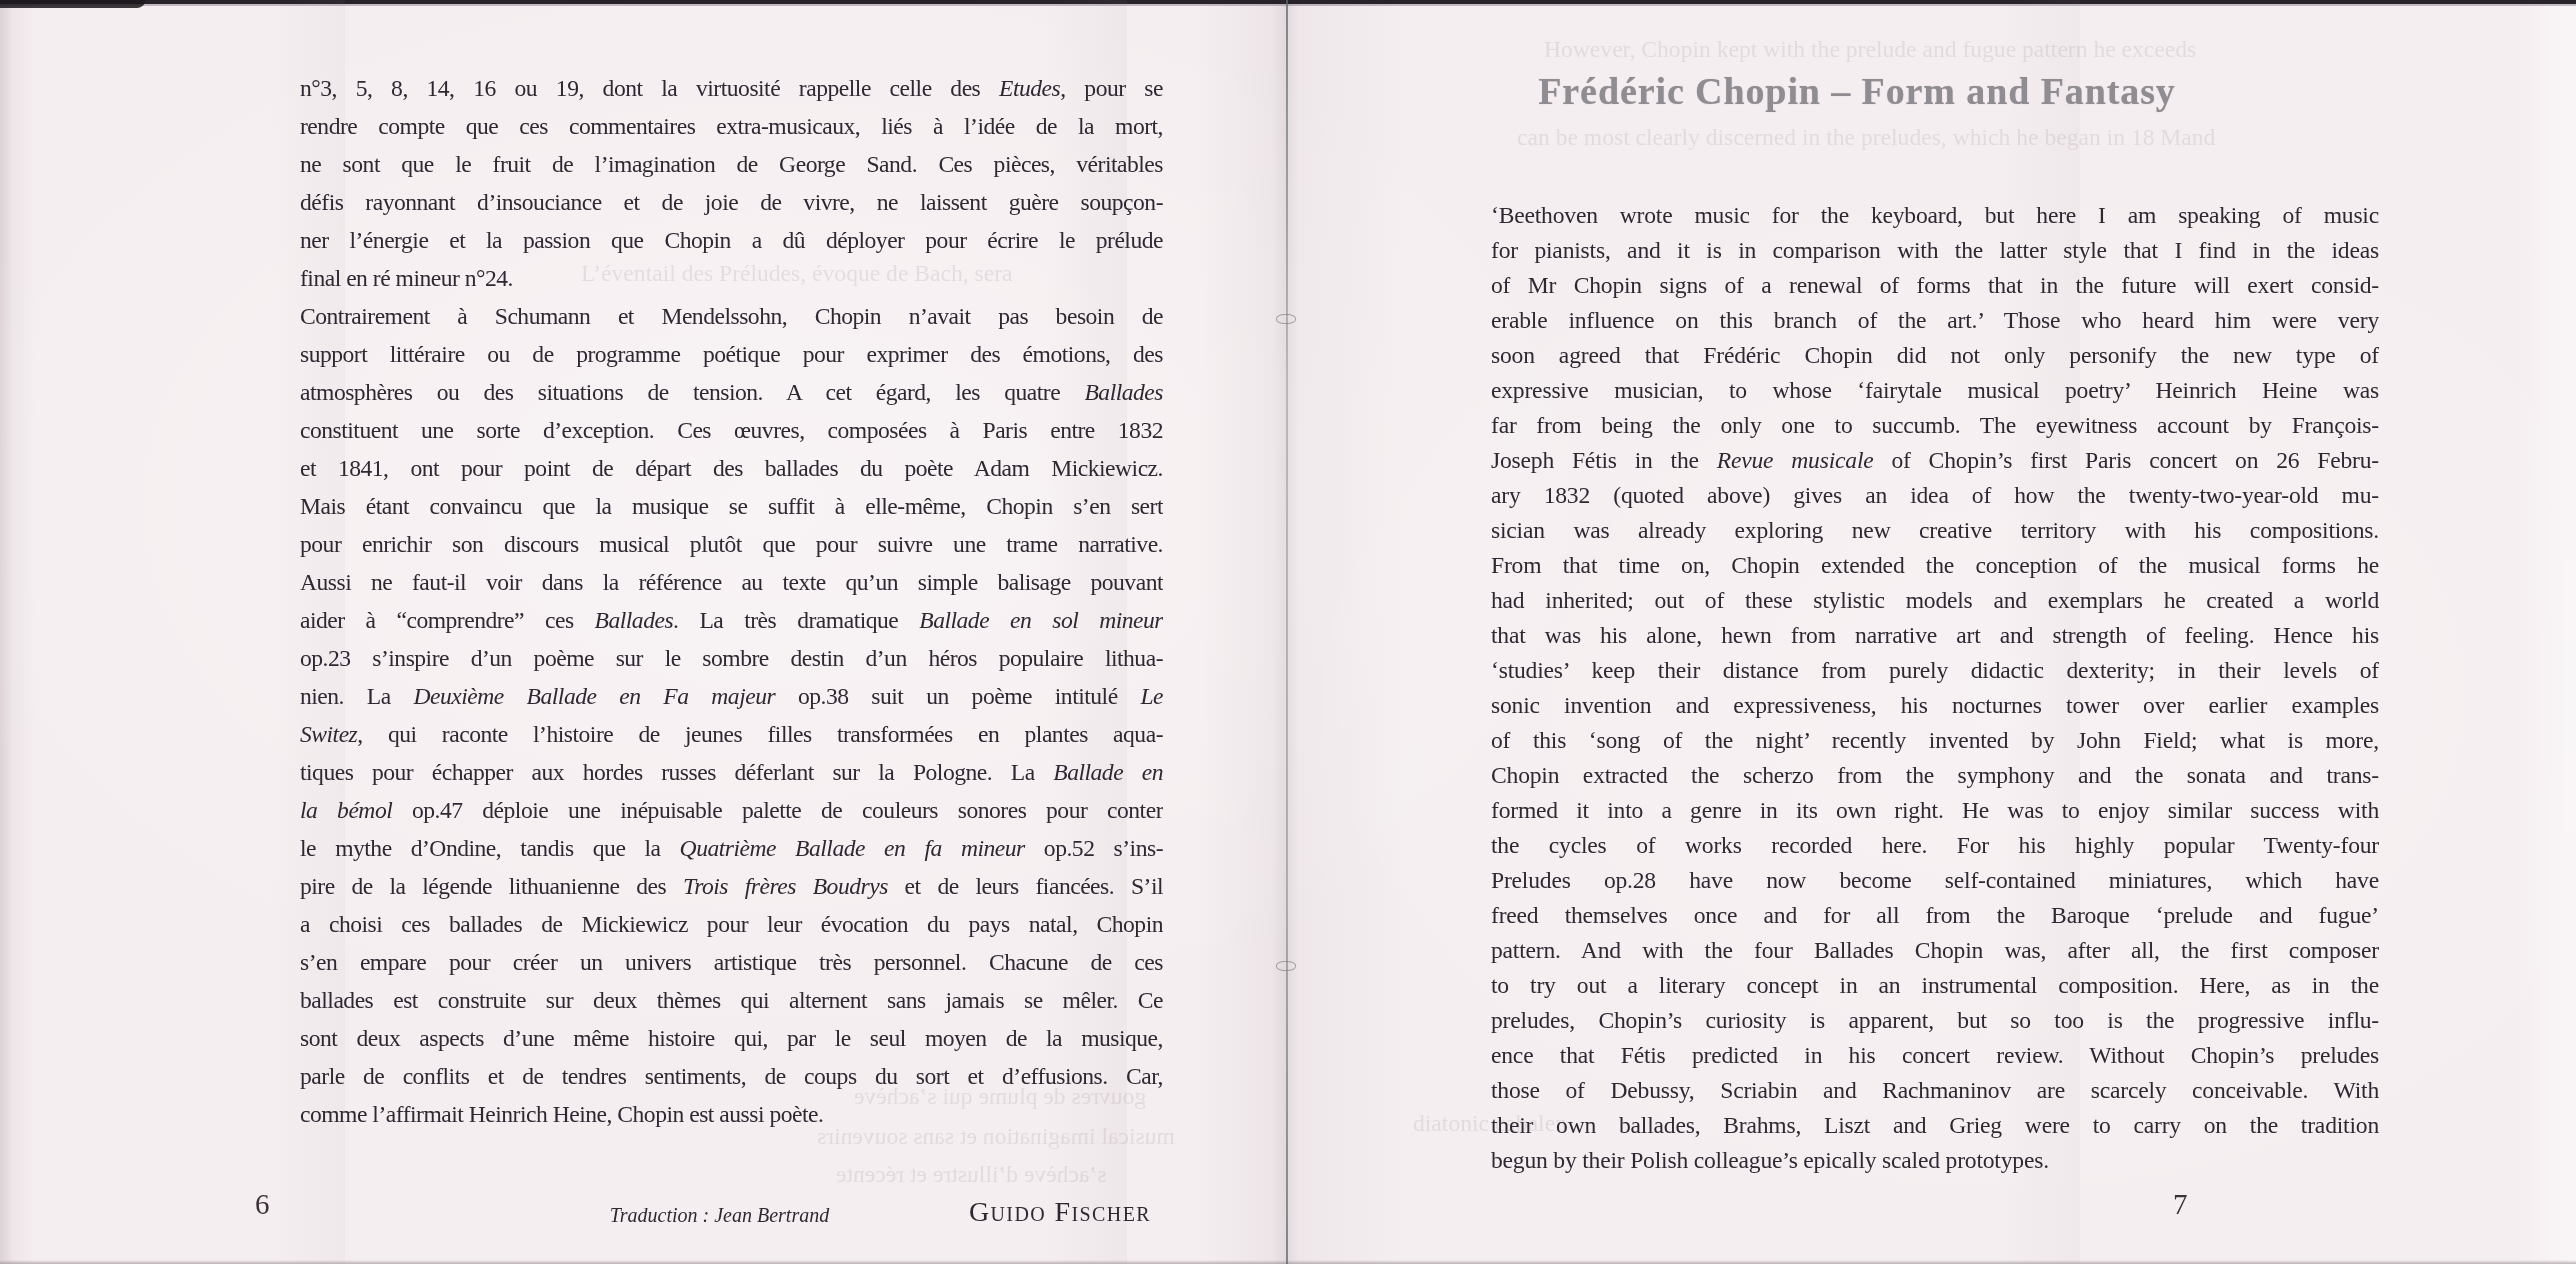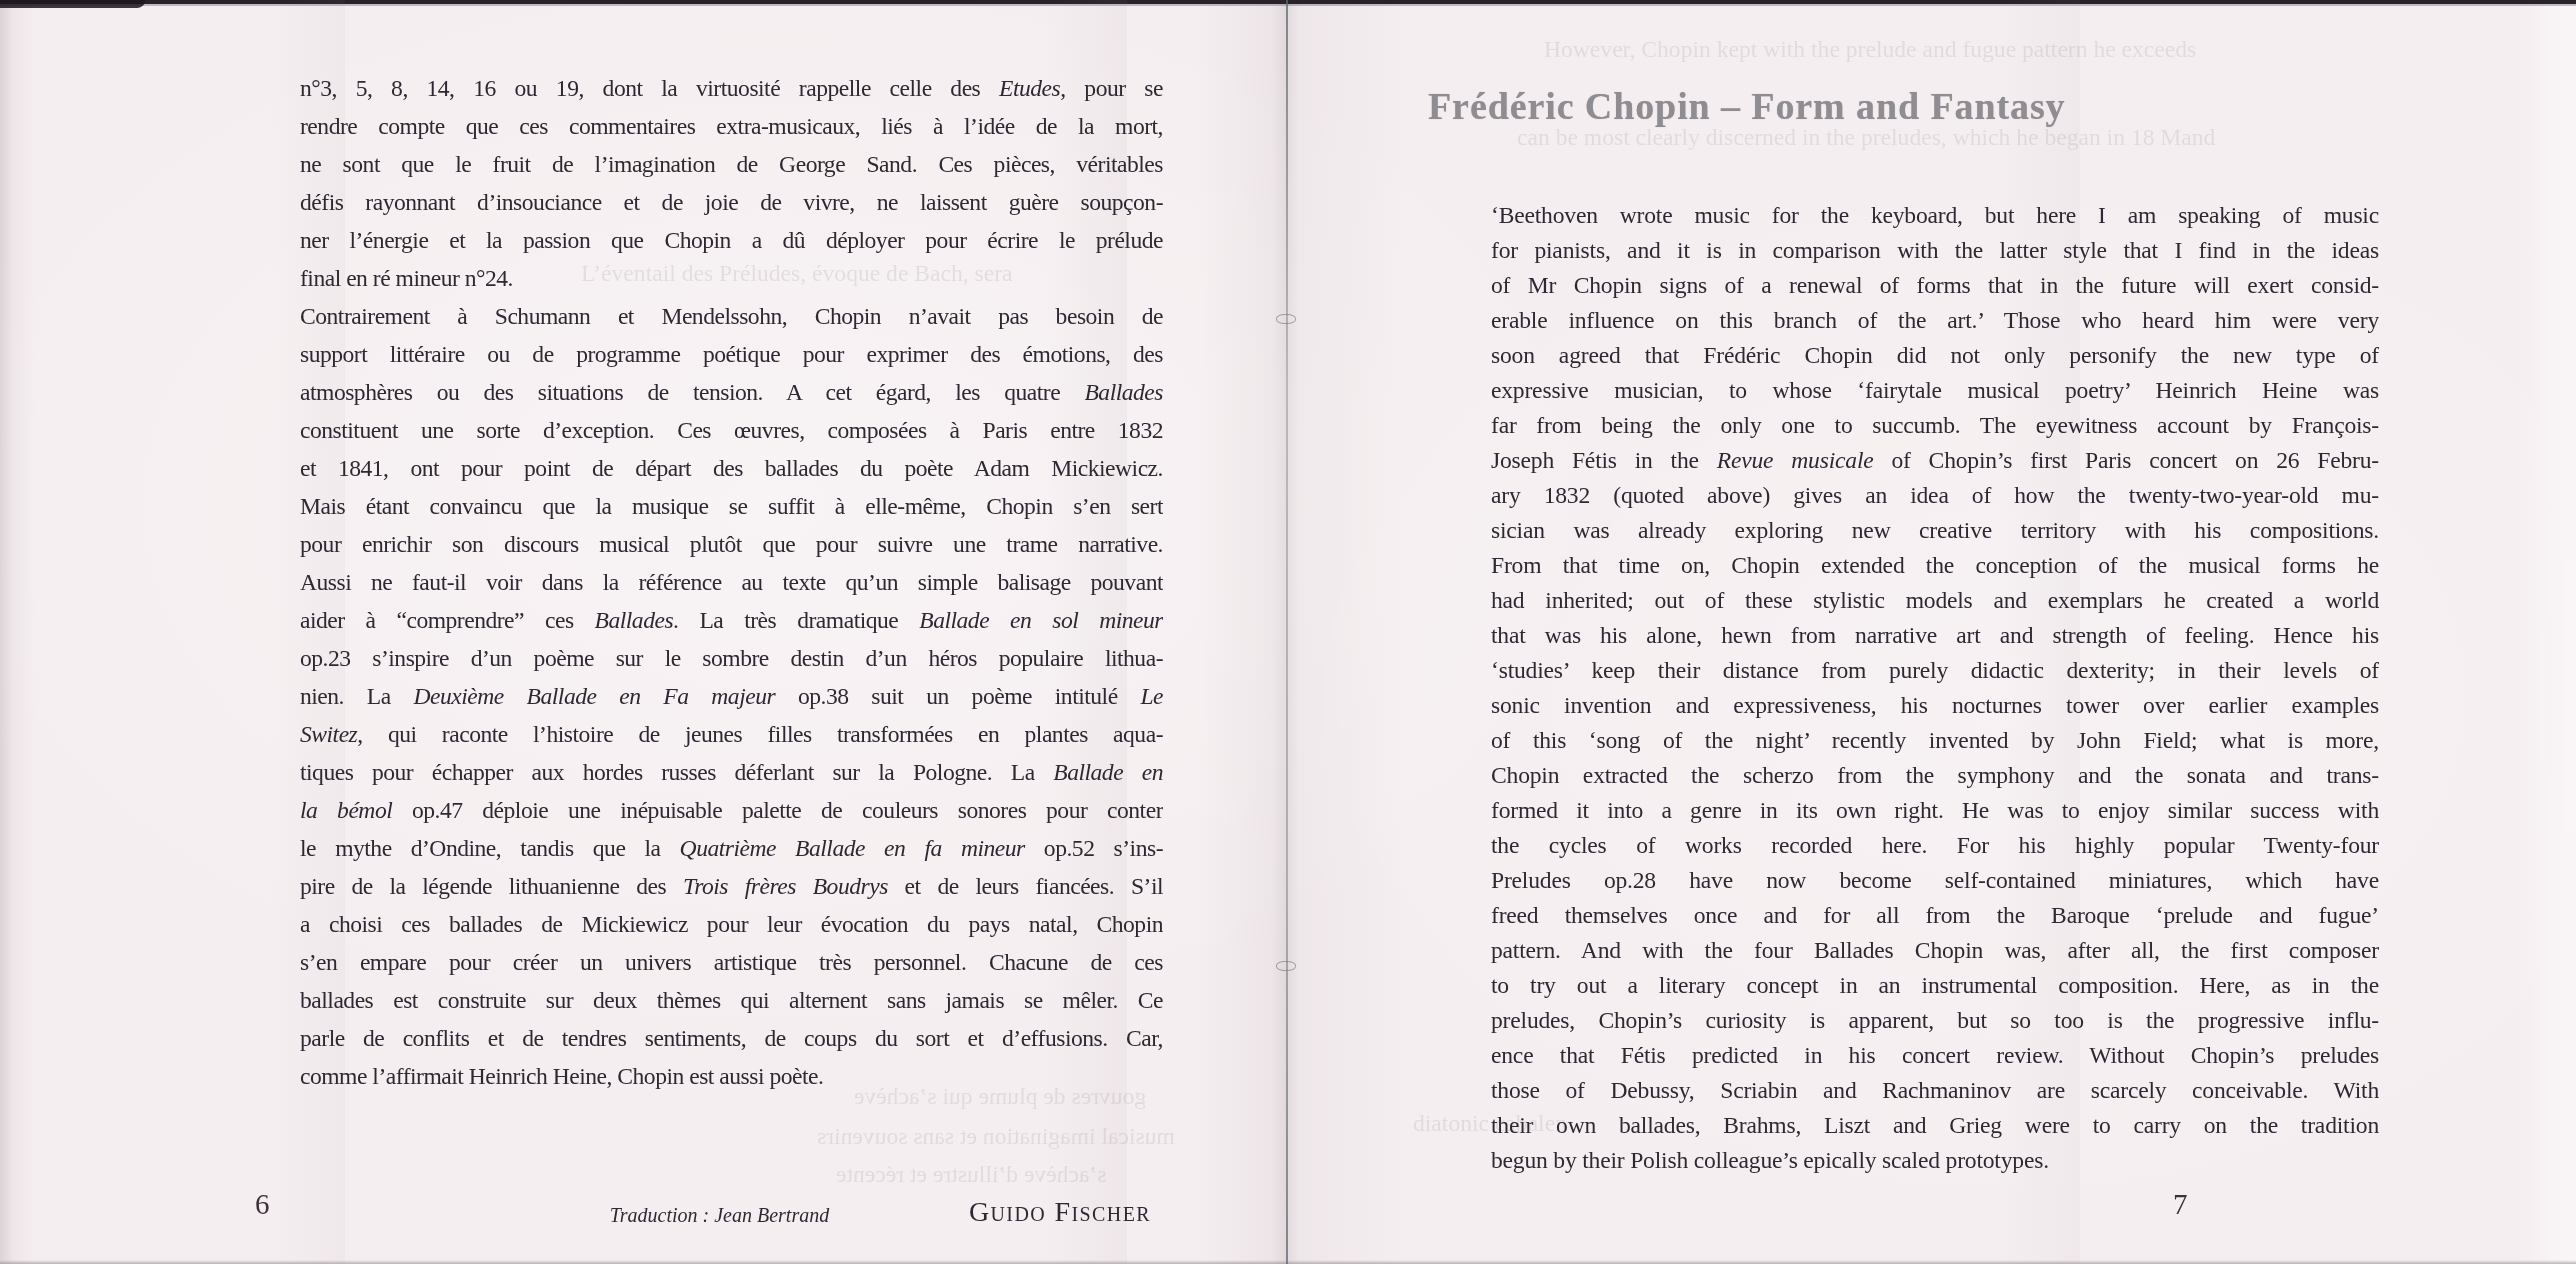--- a/index.html
+++ b/index.html
@@ -38,22 +38,22 @@
   .body-text { position:absolute; z-index:2; }
   .left-body  { left:300px;  top:69px;  width:863px; }
   .right-body { left:1491px; top:198px; width:888px; }
   .line { text-align:justify; text-align-last:justify; overflow:hidden; white-space:normal; }
   .left-body  .line { font-size:23.6px; line-height:38px;   height:38px;   letter-spacing:-0.5px; }
   .right-body .line { font-size:23.6px; line-height:35px; height:35px; letter-spacing:-0.2px; }
   .line.nj { text-align-last:left; }
   .it { font-style: italic; }
 
   .title {
-    position:absolute; left:1413px; top:69px; width:888px; margin:15px; z-index:2;
-    text-align:left; font-size:38px; font-weight:bold; color:#8f8d91; letter-spacing:0.9px;
+    position:absolute; left:1413px; top:69px; width:888px; margin:0; z-index:2;
+    text-align:center; font-size:38px; font-weight:bold; color:#8f8d91; letter-spacing:0.9px;
     text-shadow: 0 0 0.9px rgba(143,141,145,0.6);
   }
   .attribution {
     position:absolute; left:288px; top:1196px; width:863px; z-index:2;
     text-align:right; font-variant:small-caps; font-size:28px; letter-spacing:1.4px; color:#2e2832;
   }
   .translation {
     position:absolute; left:288px; top:1204px; width:863px; z-index:2;
     text-align:center; font-style:italic; font-size:20px; color:#2e2832;
   }
@@ -104,20 +104,21 @@
         <div class="line"><span>op.23 s’inspire d’un poème sur le sombre destin d’un héros populaire lithua-</span></div>
         <div class="line"><span>nien. La </span><span class="it">Deuxième Ballade en Fa majeur</span><span> op.38 suit un poème intitulé </span><span class="it">Le</span></div>
         <div class="line"><span class="it">Switez</span><span>, qui raconte l’histoire de jeunes filles transformées en plantes aqua-</span></div>
         <div class="line"><span>tiques pour échapper aux hordes russes déferlant sur la Pologne. La </span><span class="it">Ballade en</span></div>
         <div class="line"><span class="it">la bémol</span><span> op.47 déploie une inépuisable palette de couleurs sonores pour conter</span></div>
         <div class="line"><span>le mythe d’Ondine, tandis que la </span><span class="it">Quatrième Ballade en fa mineur</span><span> op.52 s’ins-</span></div>
         <div class="line"><span>pire de la légende lithuanienne des </span><span class="it">Trois frères Boudrys</span><span> et de leurs fiancées. S’il</span></div>
         <div class="line"><span>a choisi ces ballades de Mickiewicz pour leur évocation du pays natal, Chopin</span></div>
         <div class="line"><span>s’en empare pour créer un univers artistique très personnel. Chacune de ces</span></div>
         <div class="line"><span>ballades est construite sur deux thèmes qui alternent sans jamais se mêler. Ce</span></div>
+        <div class="line"><span>sont deux aspects d’une même histoire qui, par le seul moyen de la musique,</span></div>
         <div class="line"><span>parle de conflits et de tendres sentiments, de coups du sort et d’effusions. Car,</span></div>
         <div class="line nj"><span>comme l’affirmait Heinrich Heine, Chopin est aussi poète.</span></div>
       </div>
     <div class="attribution">Guido Fischer</div>
     <div class="translation">Traduction : Jean Bertrand</div>
     <div class="pagenum pagenum-left">6</div>
   <div class="ghost" style="left: 581px; top: 260px;">L’éventail des Préludes, évoque de Bach, sera</div>
       <div class="ghost m" style="left: 854px; top: 1083px;">gouvres de plume qui s’achève</div>
       <div class="ghost m" style="left: 817px; top: 1123px;">musical imagination et sans souvenirs</div>
       <div class="ghost m" style="left: 836px; top: 1161px;">s’achève d’illustre et récente</div>

